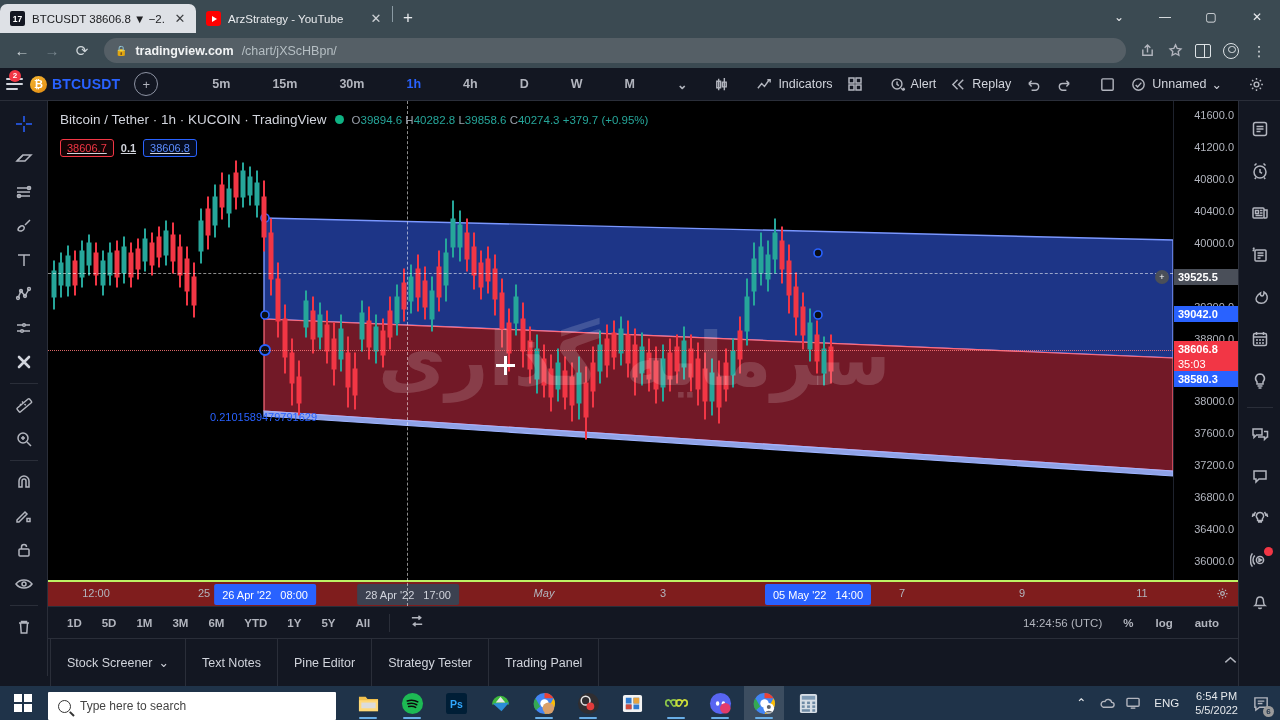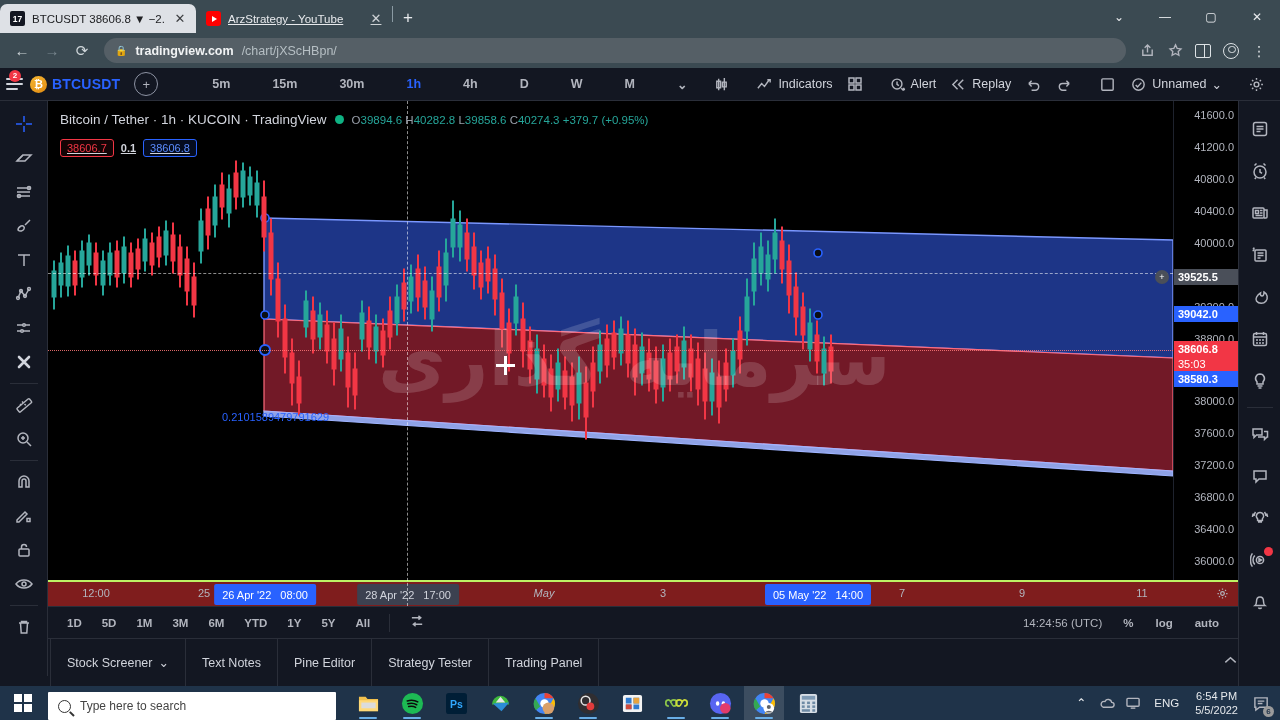--- a/index.html
+++ b/index.html
@@ -15,21 +15,21 @@
   .browser-tabbar{
     position:absolute; left:0; top:0; width:1280px; height:33px;
     background:#3b4a52; display:flex; align-items:flex-end;
   }
   .tab{
     height:29px; display:flex; align-items:center; gap:7px;
     padding:0 8px 0 10px; font-size:11.5px; color:#e8eaed;
     border-radius:7px 7px 0 0; position:relative; white-space:nowrap;
   }
   .tab.active{ background:#dee1e6; color:#202124; width:196px; }
-  .tab.inactive{ color:#e8eaed; width:196px;text-decoration:underline; }
+  .tab.inactive{ color:#e8eaed; width:196px; }
   .tab-fav{ width:15px; height:15px; border-radius:2px; flex:0 0 auto;
             display:flex; align-items:center; justify-content:center;
             font-size:8px; font-weight:bold; }
   .fav-tv{ background:#131722; color:#fff; font-size:8.5px; }
   .fav-yt{ background:#ff0000; color:#fff; border-radius:3px; }
   .fav-yt .tri{ width:0;height:0;border-left:5px solid #fff;
                 border-top:3px solid transparent;border-bottom:3px solid transparent;
                 margin-left:1px;}
   .tab-title{ flex:1; overflow:hidden; text-overflow:clip; font-size:11.5px; }
   .tab-close{ width:16px;height:16px;border-radius:50%;display:flex;
@@ -130,21 +130,21 @@
   .legend-row2{ display:flex; align-items:center; gap:7px; margin-top:12px;text-decoration:underline;}
   .pill{ font-size:11px; padding:2px 6px; border-radius:3px; }
   .pill.red{ border:1px solid #f23645; color:#f23645; background:rgba(242,54,69,.08);}
   .pill.blue{ border:1px solid #2962ff; color:#5b8cff; background:rgba(41,98,255,.12);}
   .pill-val{ color:#d1d4dc; font-size:11px; font-weight:bold;}
   .watermark{
     position:absolute; left:330px; top:215px; font-size:74px; color:rgba(255,255,255,.16);
     font-weight:bold; letter-spacing:2px; pointer-events:none; direction:rtl;
     font-family:"DejaVu Sans", sans-serif; white-space:nowrap; z-index:3;
   }
-  .chan-label{ position:absolute; left:162px; top:310px; font-size:11px; color:#2962ff; z-index:5;margin-left:12px;}
+  .chan-label{ position:absolute; left:162px; top:310px; font-size:11px; color:#2962ff; z-index:5;}
   .cross-h{ position:absolute; left:0; right:0; top:172px; height:0;
             border-top:1px dashed rgba(255,255,255,.55); z-index:4;}
   .cross-v{ position:absolute; top:0; bottom:0; left:359px; width:0;
             border-left:1px dashed rgba(255,255,255,.55); z-index:4;}
   .cursor-plus{ position:absolute; left:448px; top:255px; z-index:7; }
   .cursor-plus:before,.cursor-plus:after{content:"";position:absolute;background:#fff;}
   .cursor-plus:before{ left:0; top:8px; width:19px;height:3px;}
   .cursor-plus:after{ left:8px; top:0; width:3px;height:19px;}
   .dotted-line{ position:absolute; left:0; right:0; top:249px;
                 border-top:1px dotted rgba(255,120,120,.85); z-index:4;}

